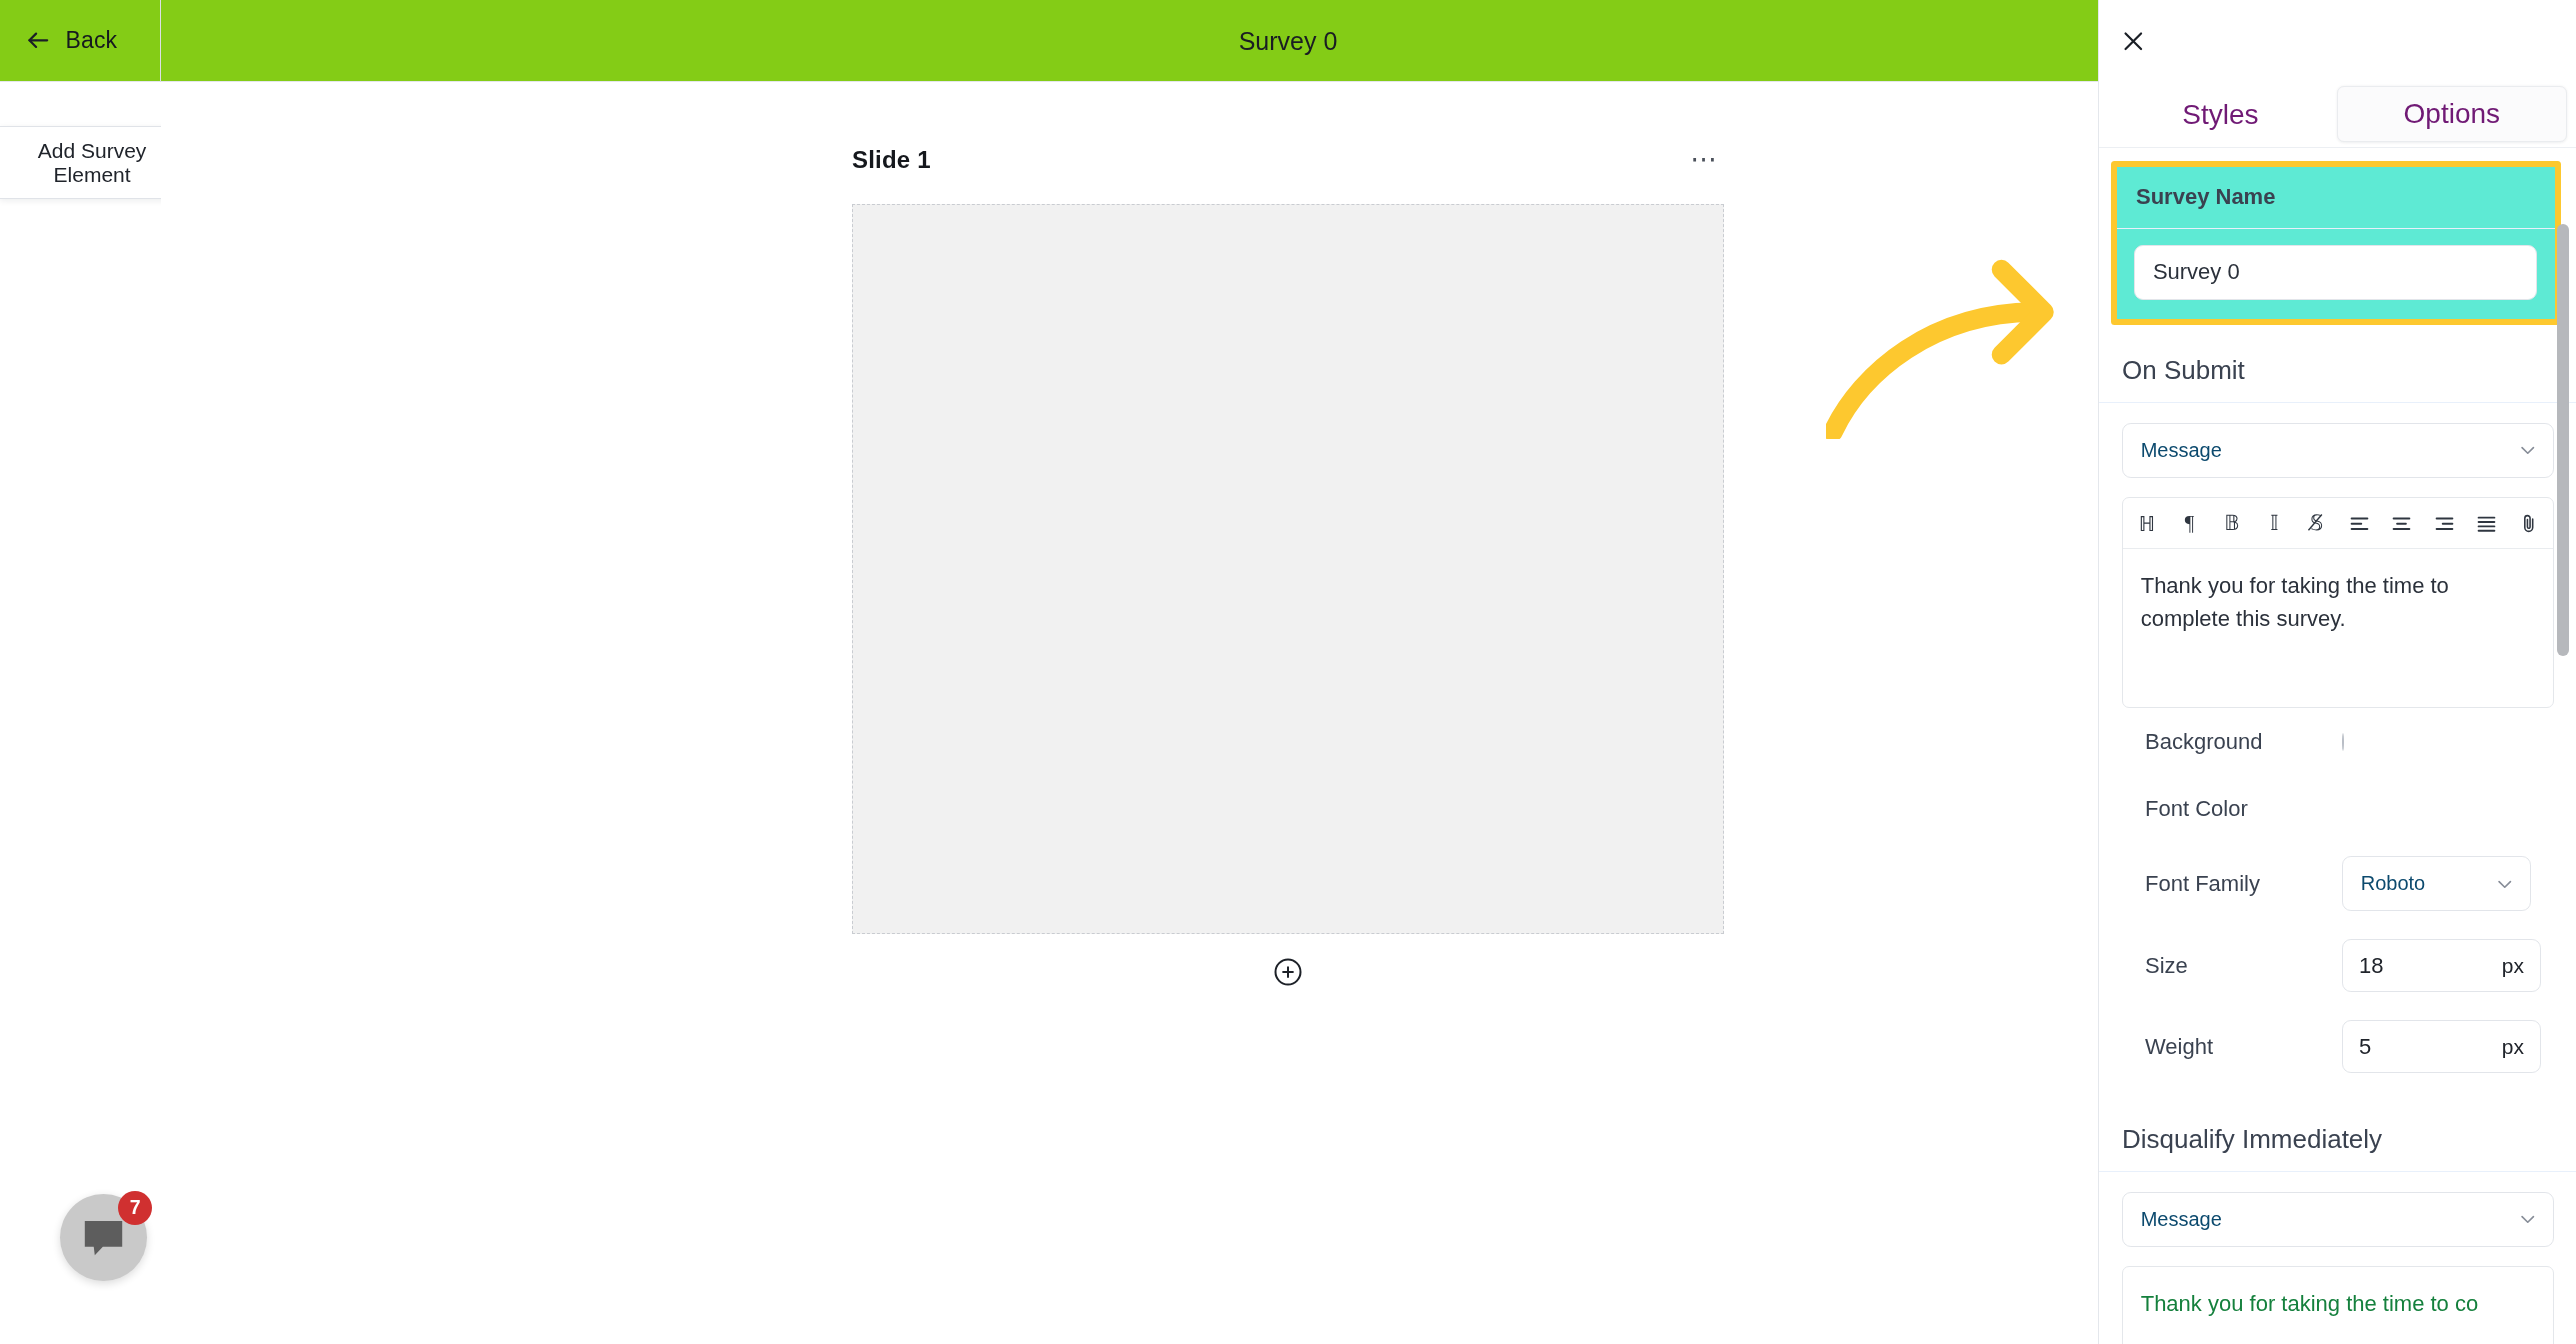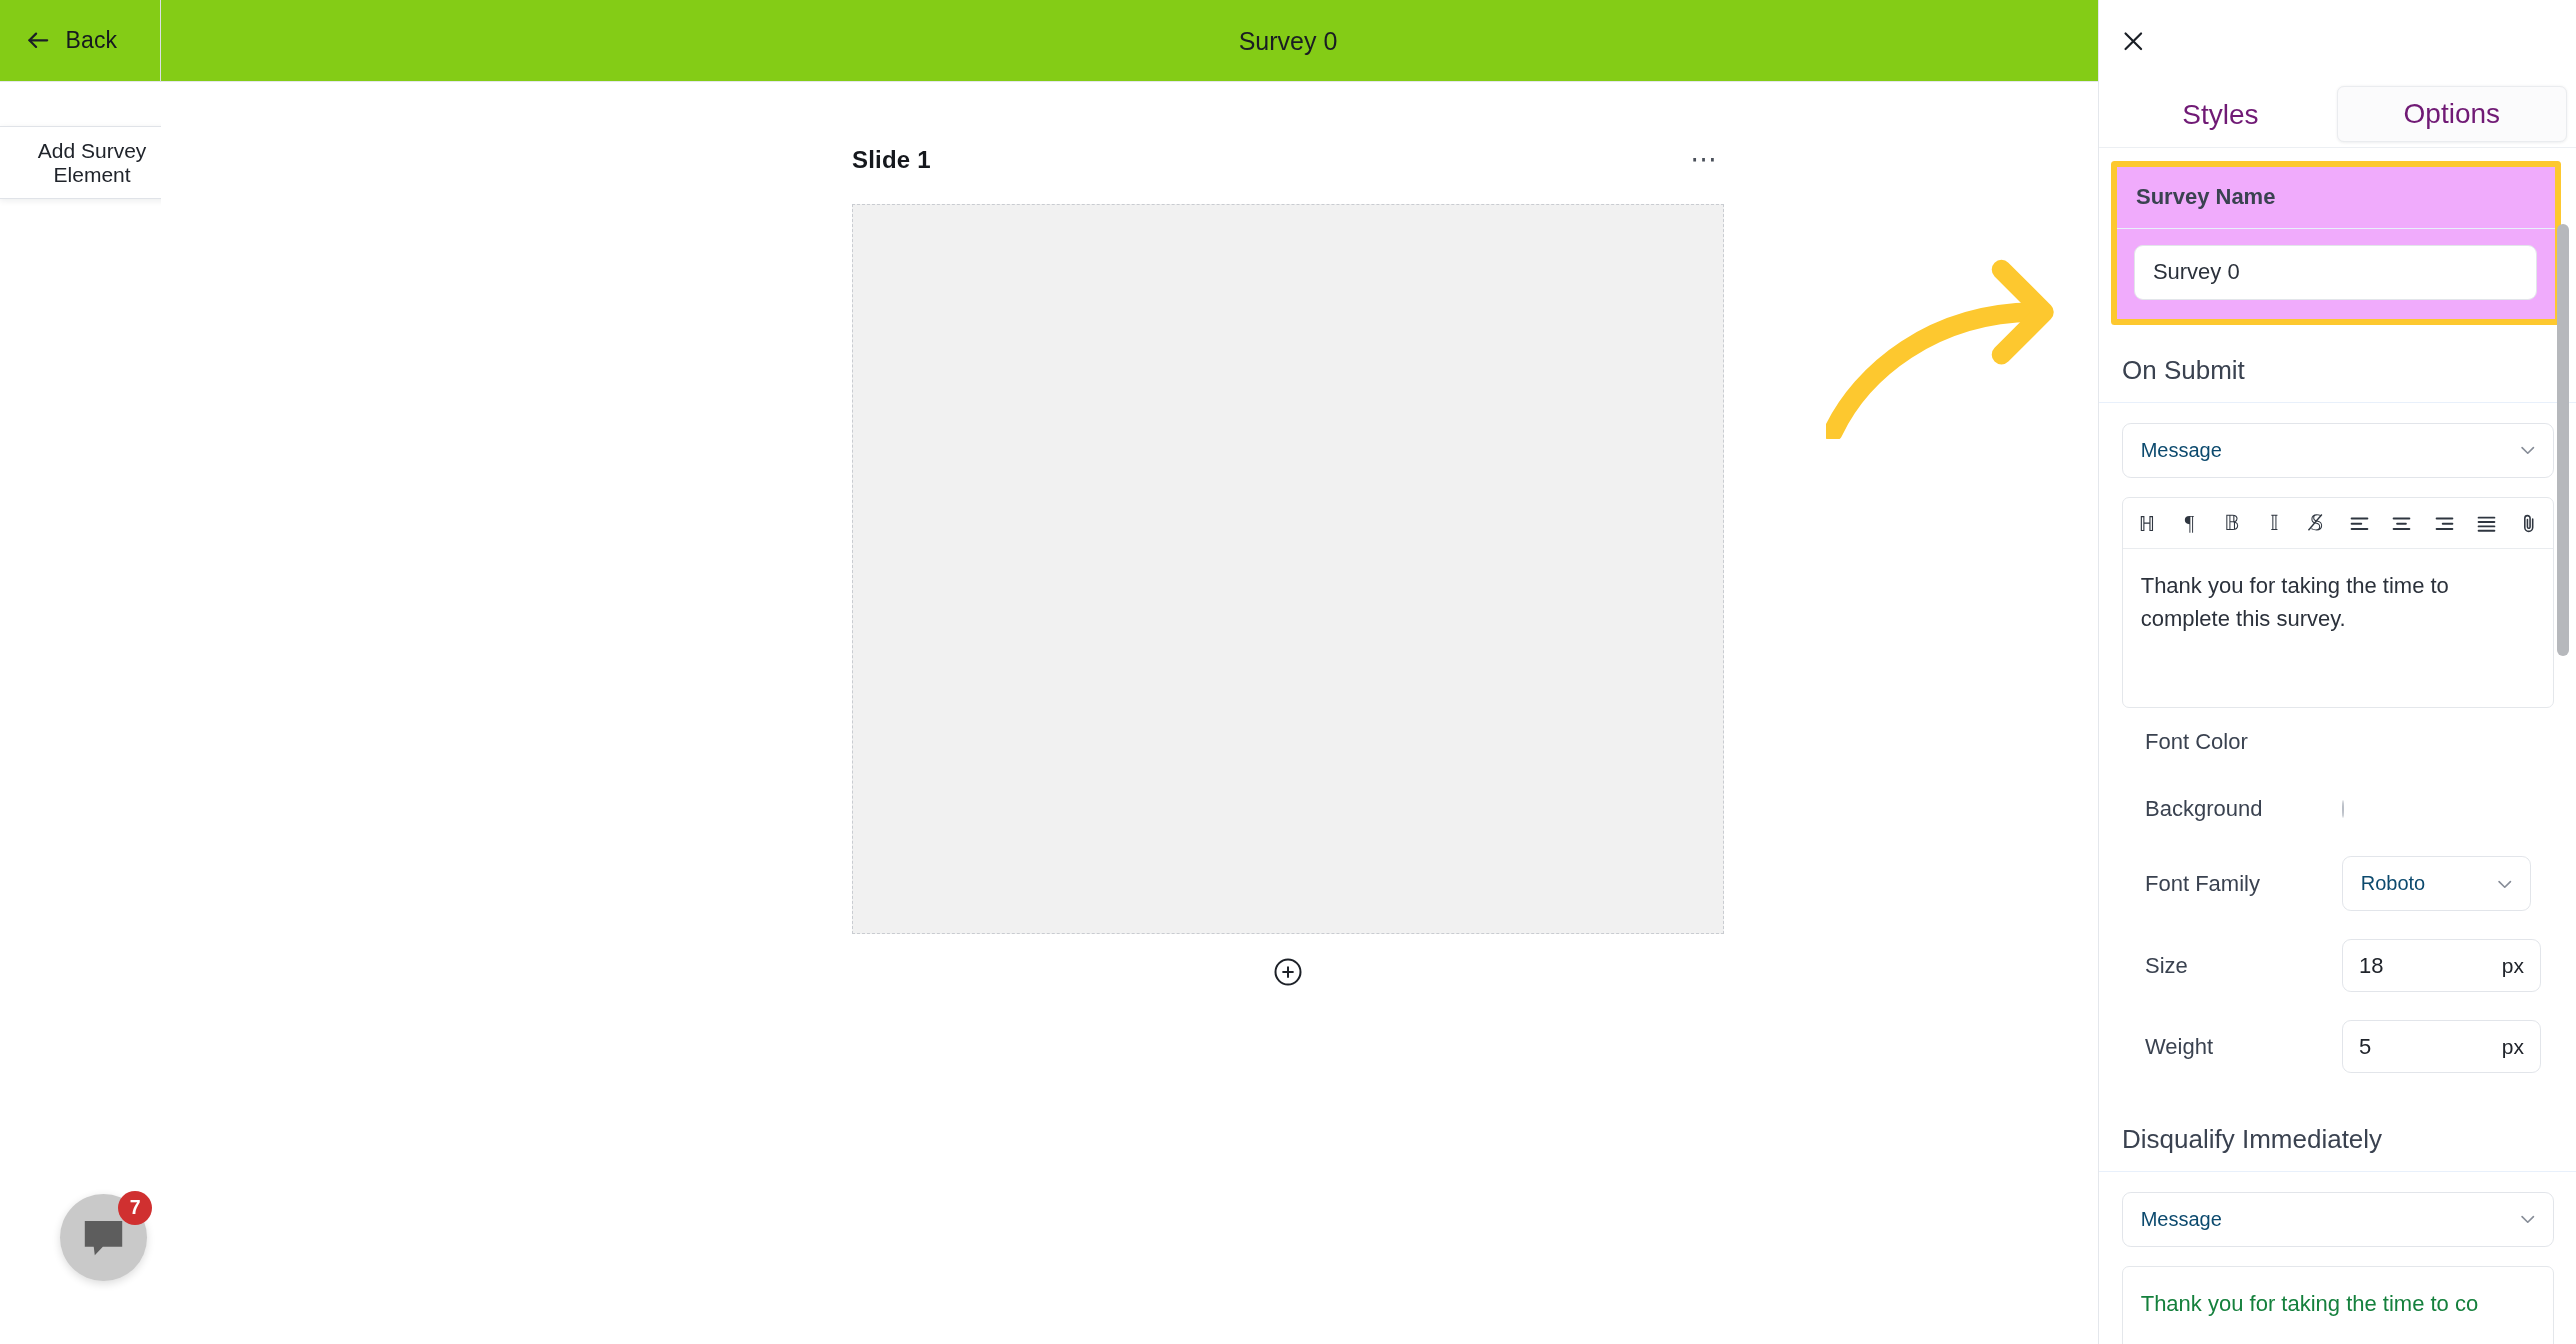--- a/index.html
+++ b/index.html
@@ -311,21 +311,21 @@
   }
 
   
   .highlight-box {
     margin: 11.5px 16px 0 11.5px;
     border: 6.2px solid #fdc82f;
     border-radius: 3.5px;
     background: #ffffff;
   }
 
-  .hl-inner { background: #f0abfc; padding: 0; }
+  .hl-inner { background: #5eead4; padding: 0; }
 
   .field-label-row {
     padding: 17.7px 19.5px 17.7px;
     border-bottom: 0.9px solid #e8f0fb;
   }
 
   .field-label {
     font-size: 22px;
     color: #3a4250;
     font-weight: bold;
@@ -636,30 +636,30 @@
             <button class="tb-btn">
               <svg width="19.5" height="21" viewBox="0 0 22 24" fill="none" stroke="currentColor" stroke-width="1.8" stroke-linecap="round">
                 <path d="M15.5 7v9.5a4.5 4.5 0 0 1-9 0V6a3 3 0 0 1 6 0v10a1.5 1.5 0 0 1-3 0V7.5"></path>
               </svg>
             </button>
           </div>
           <div class="editor-body">Thank you for taking the time to complete this survey.</div>
         </div>
 
         <div class="prop-row">
+          <span class="prop-label">Background</span>
+          <span class="prop-control">
+            <span class="swatch-ring"></span>
+          </span>
+        </div>
+
+        <div class="prop-row">
           <span class="prop-label">Font Color</span>
           <span class="prop-control">
             <span class="swatch-solid"></span>
-          </span>
-        </div>
-
-        <div class="prop-row">
-          <span class="prop-label">Background</span>
-          <span class="prop-control">
-            <span class="swatch-ring"></span>
           </span>
         </div>
 
         <div class="prop-row">
           <span class="prop-label">Font Family</span>
           <span class="prop-control">
             <span class="select-box">
               <span class="select-value">Roboto</span>
               <span>
                 <svg class="chev" viewBox="0 0 24 24" fill="none" stroke="currentColor" stroke-width="2" stroke-linecap="round" stroke-linejoin="round">

